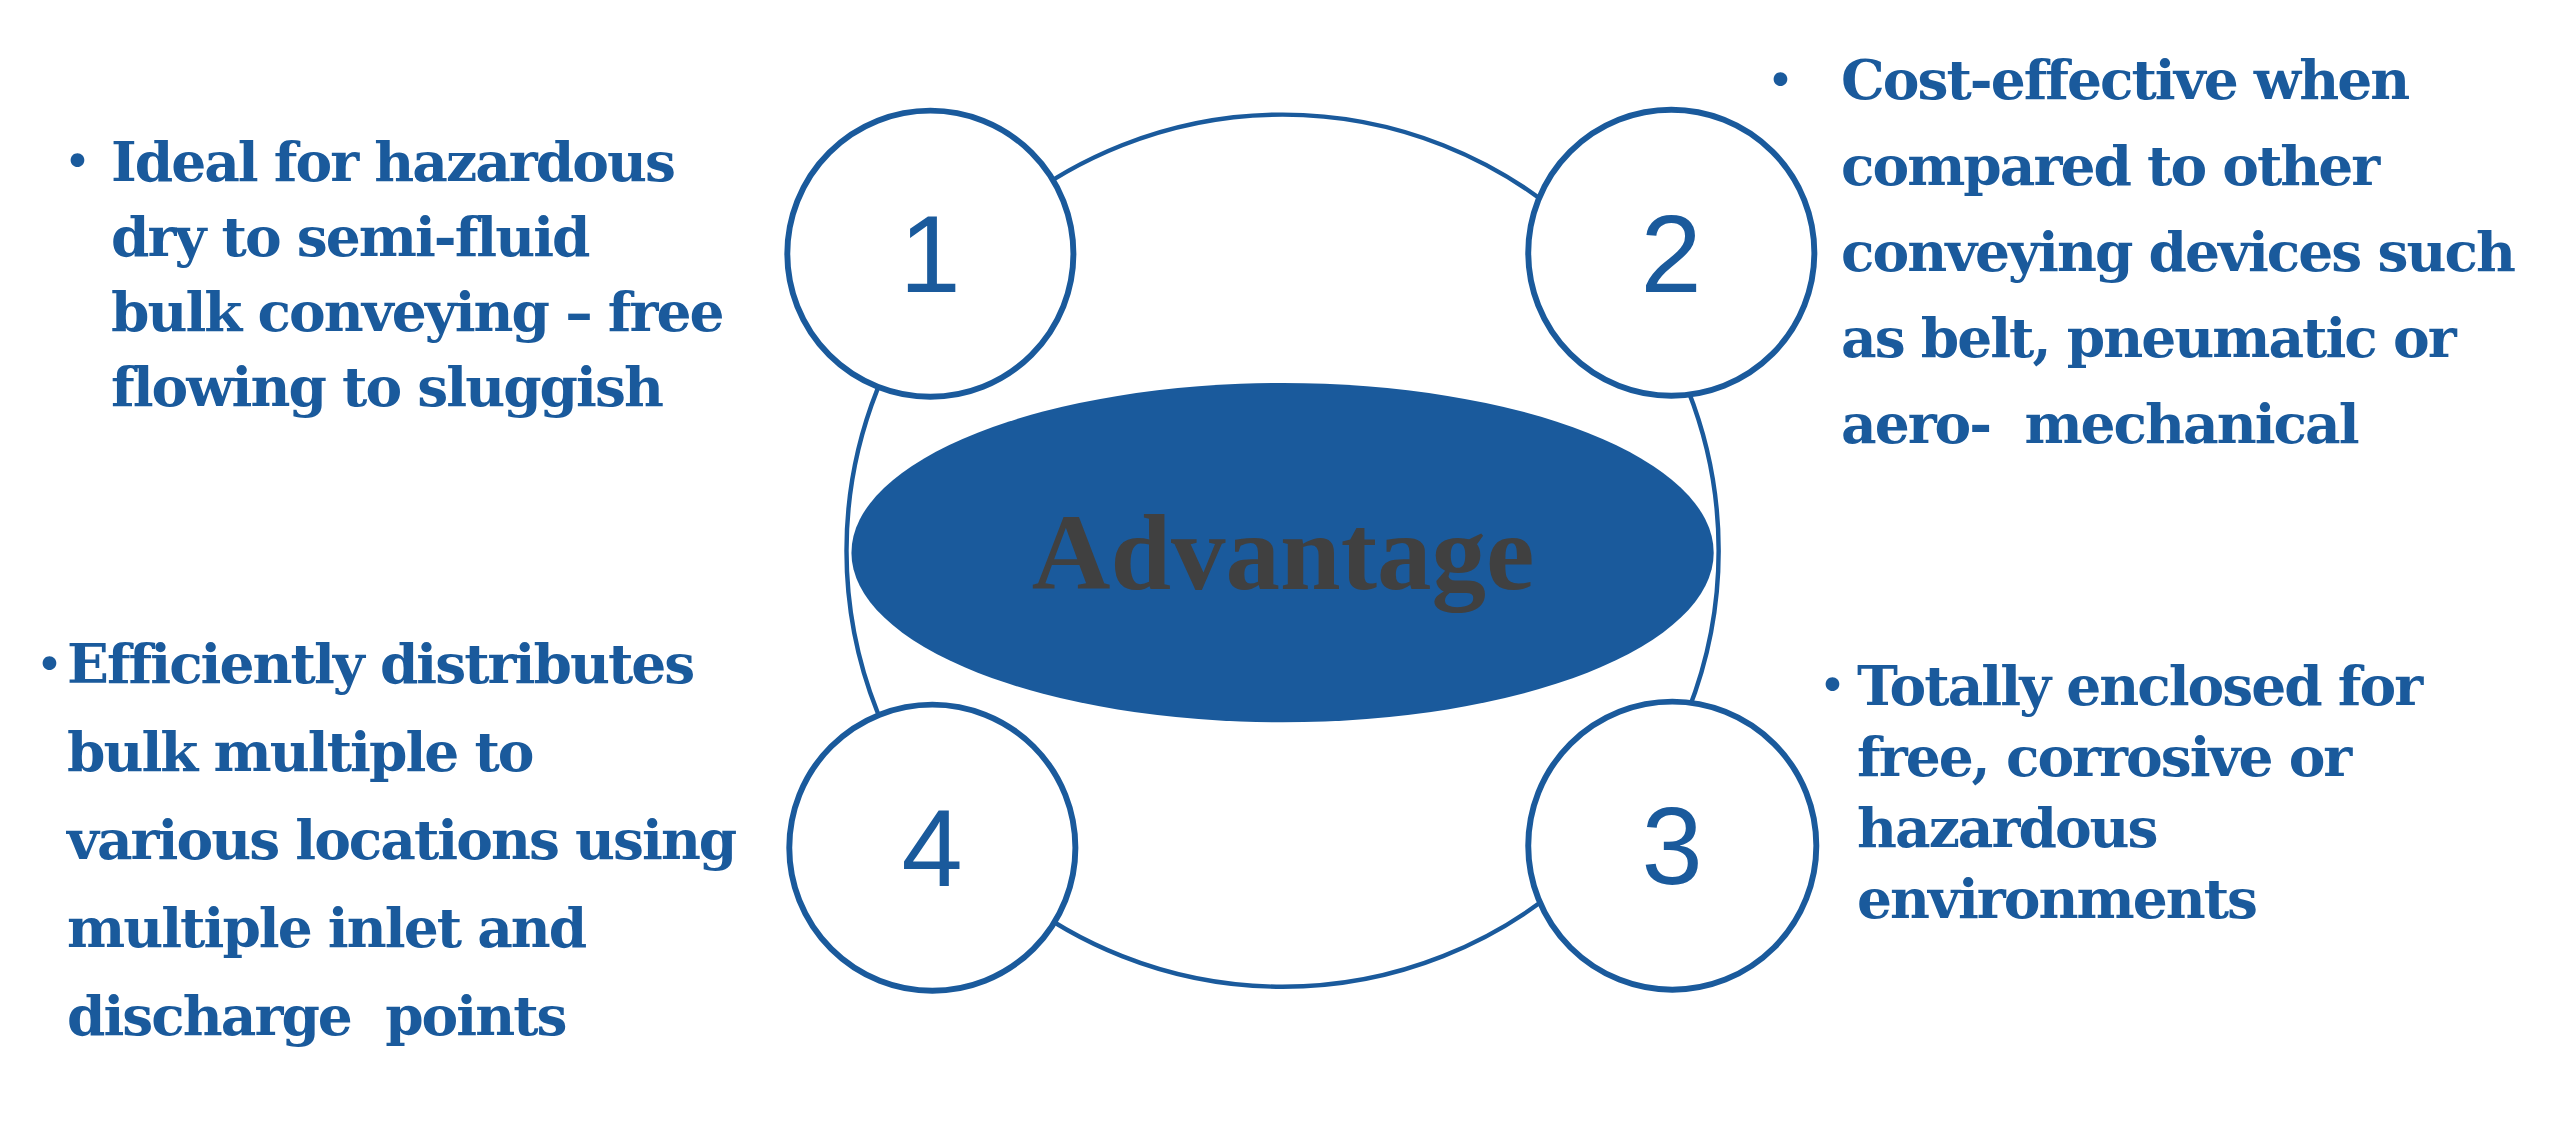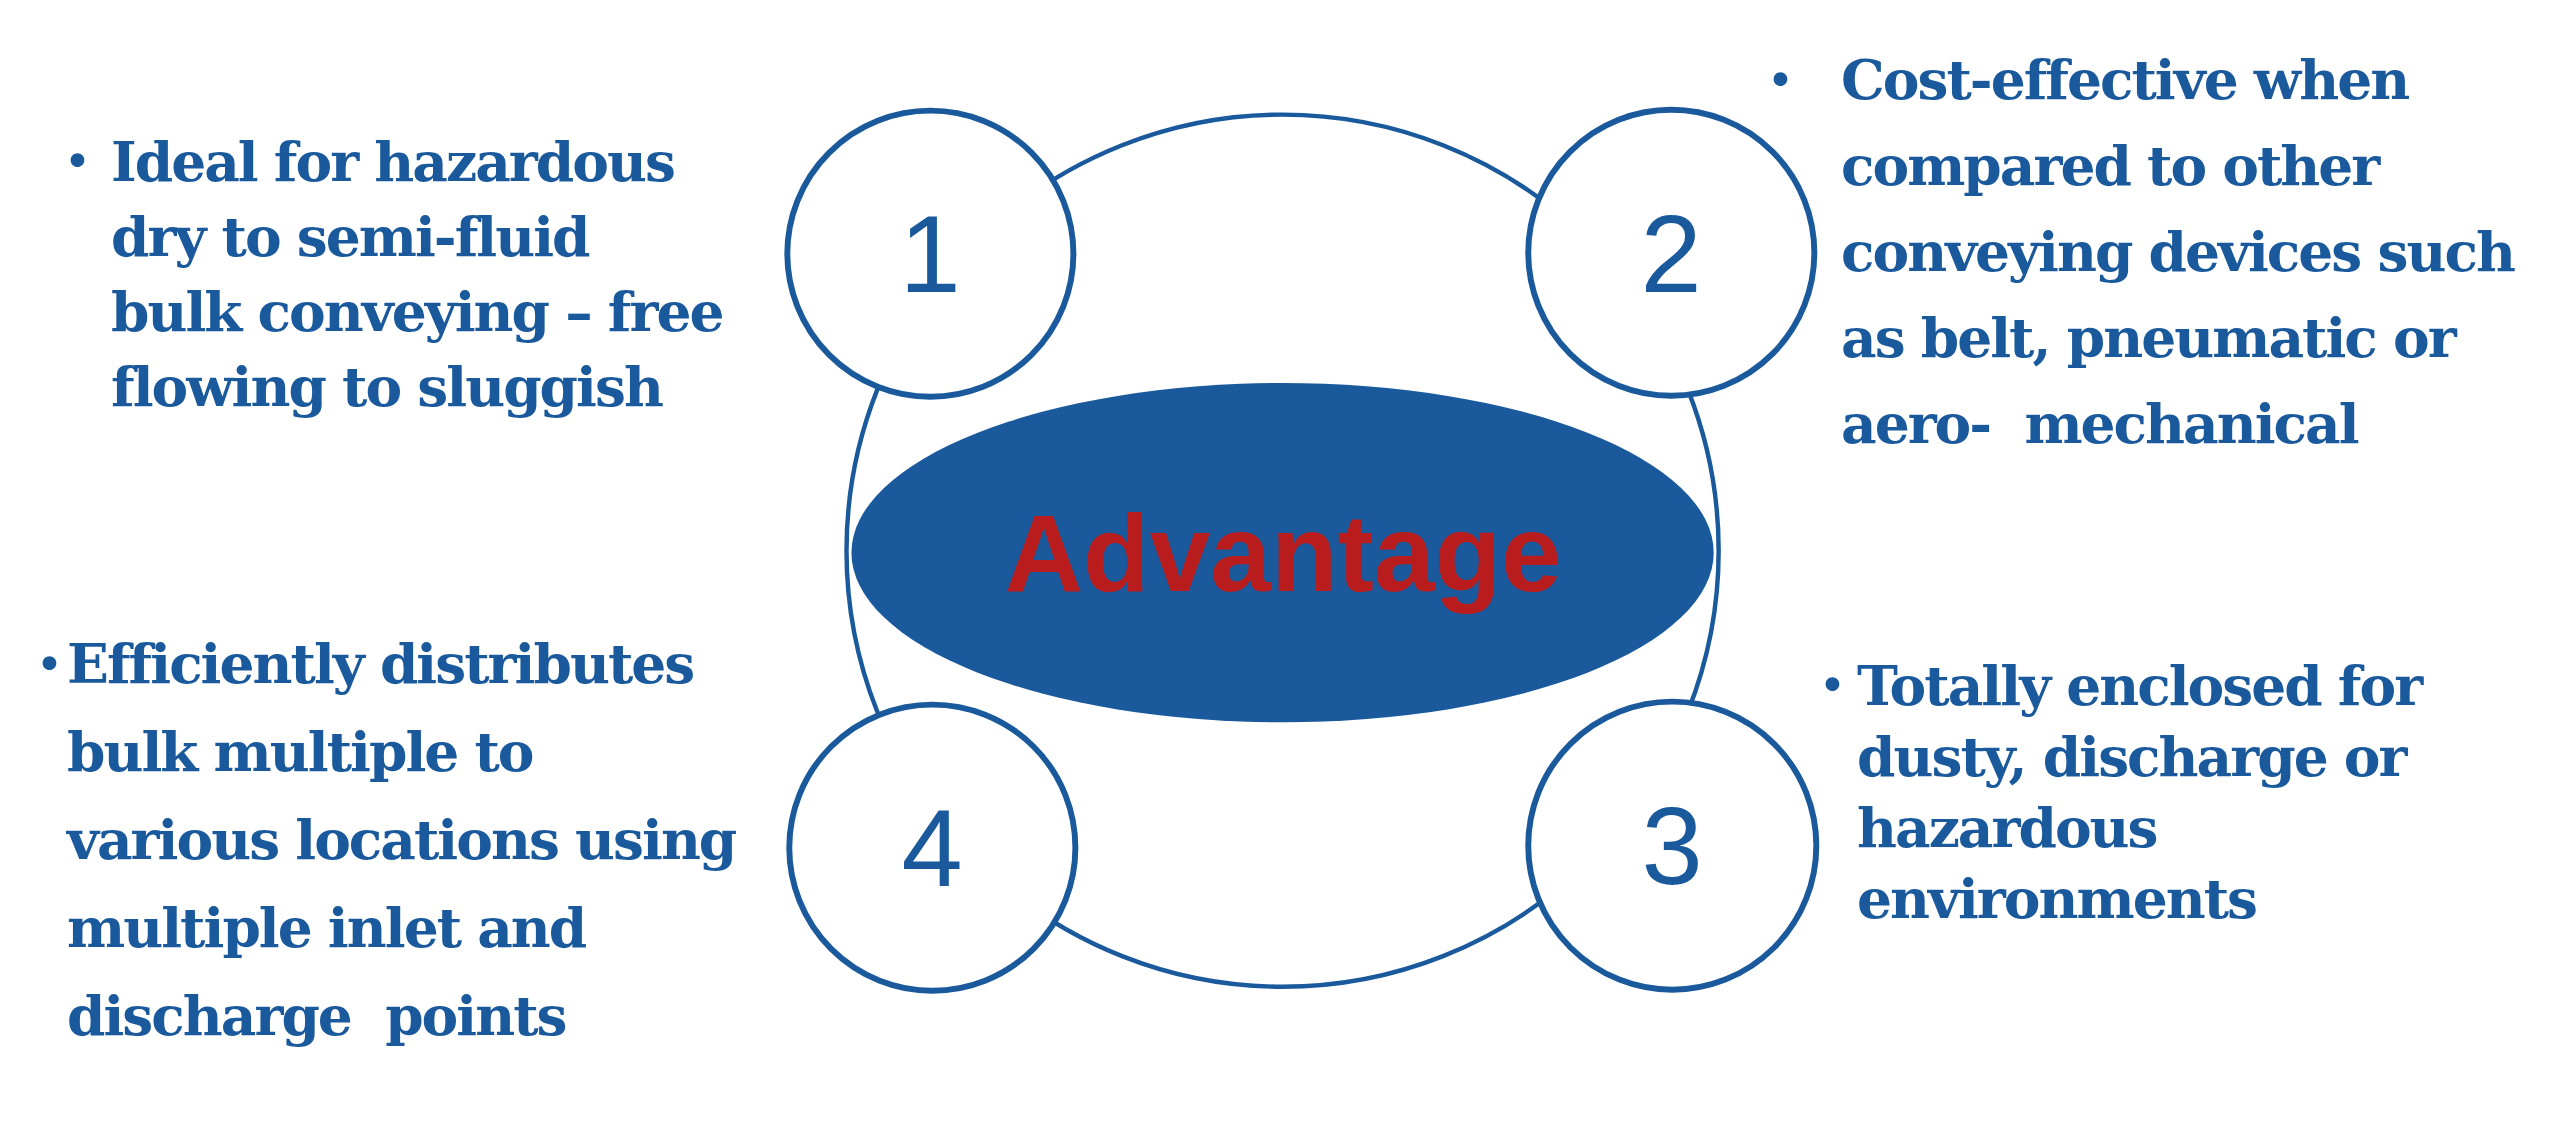--- a/index.html
+++ b/index.html
@@ -41,24 +41,24 @@
   
   .center-label {
     position: absolute;
     left: 839px;
     top: 385px;
     width: 888px;
     height: 335px;
     display: flex;
     align-items: center;
     justify-content: center;
-    font-family: Liberation Sans, sans-serif;
+    font-family: Liberation Serif, serif;
     font-weight: bold;
     font-size: 109px;
-    color: #b91c1c;
+    color: #404040;
     letter-spacing: 0px;
   }
 
   
   .textblock {
     position: absolute;
     color: #1a5a9c;
     font-family: "DejaVu Serif", "Liberation Serif", serif;
     font-weight: bold;
     font-size: 55px;
@@ -124,19 +124,19 @@
     <div class="line">Efficiently distributes</div>
     <div class="line">bulk multiple to</div>
     <div class="line">various locations using</div>
     <div class="line">multiple inlet and</div>
     <div class="line">discharge  points</div>
   </div>
 
   <div class="textblock tb-bottom-right">
     <span class="bullet">•</span>
     <div class="line">Totally enclosed for</div>
-    <div class="line">dusty, discharge or</div>
+    <div class="line">free, corrosive or</div>
     <div class="line">hazardous</div>
     <div class="line">environments</div>
   </div>
 
 </div>
 
 
 </body></html>

